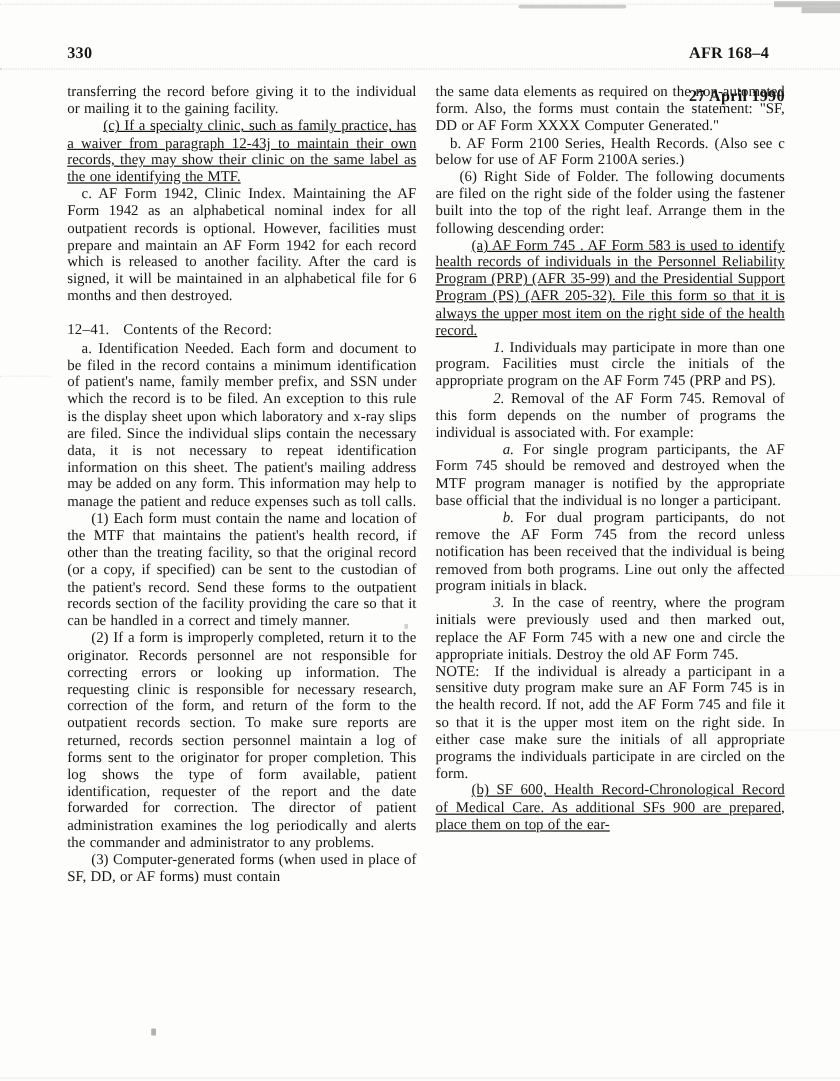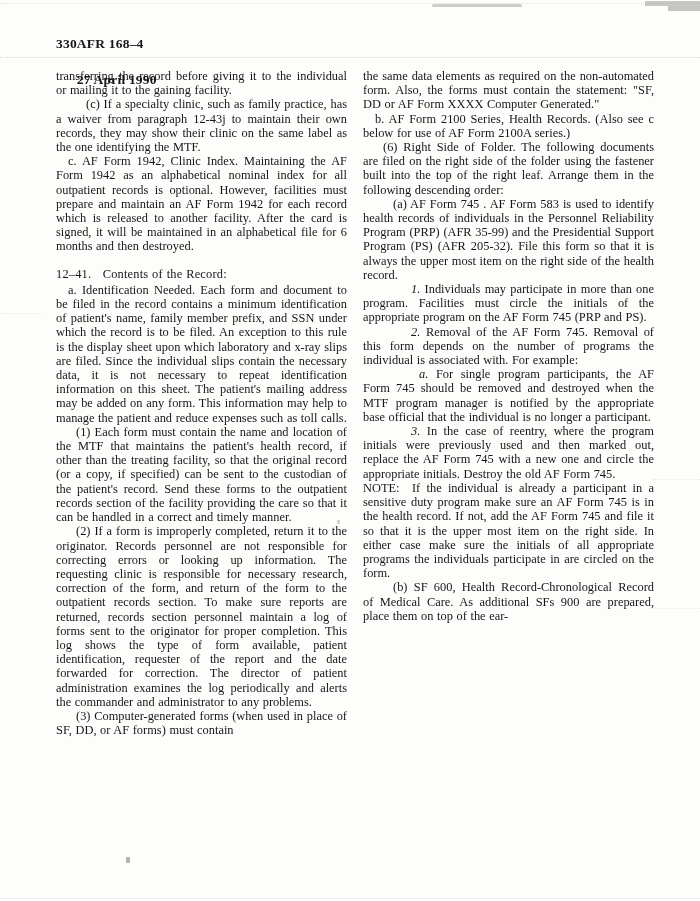--- a/index.html
+++ b/index.html
@@ -6,42 +6,42 @@
   body{
     width:700px;height:901px;position:relative;overflow:hidden;
     background:#fdfdfc;
     font-family:"Liberation Serif","DejaVu Serif",serif;
     color:#161616;
     -webkit-font-smoothing:antialiased;
   }
   .page{position:absolute;inset:0;}
   .header{
     position:absolute;top:36px;left:56px;right:46px;
-    display:flex;align-items:baseline;
+    display:flex;justify-content:space-between;align-items:baseline;
     font-weight:bold;font-size:13.5px;letter-spacing:.2px;
   }
   .header-right{display:flex;gap:20px;flex-direction:column;}
   .header-rule{
     position:absolute;top:57px;left:0;right:0;height:0;
     border-top:1px dotted #dcdcda;
   }
   .cols{
     position:absolute;top:69px;left:56px;
     display:flex;gap:16px;justify-content:flex-end;
   }
   .col{
     width:291px;
     font-size:12.4px;line-height:14.2px;
     text-align:justify;
     word-spacing:.5px;
   }
   .col p{margin:0;}
   .ind-1{text-indent:12px;}
   .ind-2{text-indent:20px;}
-  .ind-3{text-indent:30px;}
+  .ind-3{text-indent:30px;text-decoration:underline;}
   .ind-4{text-indent:48px;}
   .ind-5{text-indent:56px;}
   .heading{
     font-weight:normal;text-align:left;
     margin-top:13px !important;margin-bottom:2px !important;
     letter-spacing:.2px;
   }
   
   .artifact{position:absolute;pointer-events:none;}
   .a-top-dots{top:3px;left:0;right:0;border-top:1px dotted #e3e3e1;}
@@ -82,20 +82,21 @@
         <p class="ind-2">(3) Computer-generated forms (when used in place of SF, DD, or AF forms) must contain</p>
       </div>
     <div class="col">
         <p class="ind-0">the same data elements as required on the non-automated form. Also, the forms must contain the statement: "SF, DD or AF Form XXXX Computer Generated."</p>
         <p class="ind-1">b. AF Form 2100 Series, Health Records. (Also see c below for use of AF Form 2100A series.)</p>
         <p class="ind-2">(6) Right Side of Folder. The following documents are filed on the right side of the folder using the fastener built into the top of the right leaf. Arrange them in the following descending order:</p>
         <p class="ind-3">(a) AF Form 745 . AF Form 583 is used to identify health records of individuals in the Personnel Reliability Program (PRP) (AFR 35-99) and the Presidential Support Program (PS) (AFR 205-32). File this form so that it is always the upper most item on the right side of the health record.</p>
         <p class="ind-4"><i>1. </i>Individuals may participate in more than one program. Facilities must circle the initials of the appropriate program on the AF Form 745 (PRP and PS).</p>
         <p class="ind-4"><i>2. </i>Removal of the AF Form 745. Removal of this form depends on the number of programs the individual is associated with. For example:</p>
         <p class="ind-5"><i>a. </i>For single program participants, the AF Form 745 should be removed and destroyed when the MTF program manager is notified by the appropriate base official that the individual is no longer a participant.</p>
+        <p class="ind-5"><i>b. </i>For dual program participants, do not remove the AF Form 745 from the record unless notification has been received that the individual is being removed from both programs. Line out only the affected program initials in black.</p>
         <p class="ind-4"><i>3. </i>In the case of reentry, where the program initials were previously used and then marked out, replace the AF Form 745 with a new one and circle the appropriate initials. Destroy the old AF Form 745.</p>
         <p class="ind-0">NOTE:&nbsp; If the individual is already a participant in a sensitive duty program make sure an AF Form 745 is in the health record. If not, add the AF Form 745 and file it so that it is the upper most item on the right side. In either case make sure the initials of all appropriate programs the individuals participate in are circled on the form.</p>
         <p class="ind-3">(b) SF 600, Health Record-Chronological Record of Medical Care. As additional SFs 900 are prepared, place them on top of the ear-</p>
       </div>
   </div>
 
   <div class="artifact a-top-dots"></div>
   <div class="artifact a-top-streak"></div>
   <div class="artifact a-corner-1"></div>
   <div class="artifact a-corner-2"></div>

